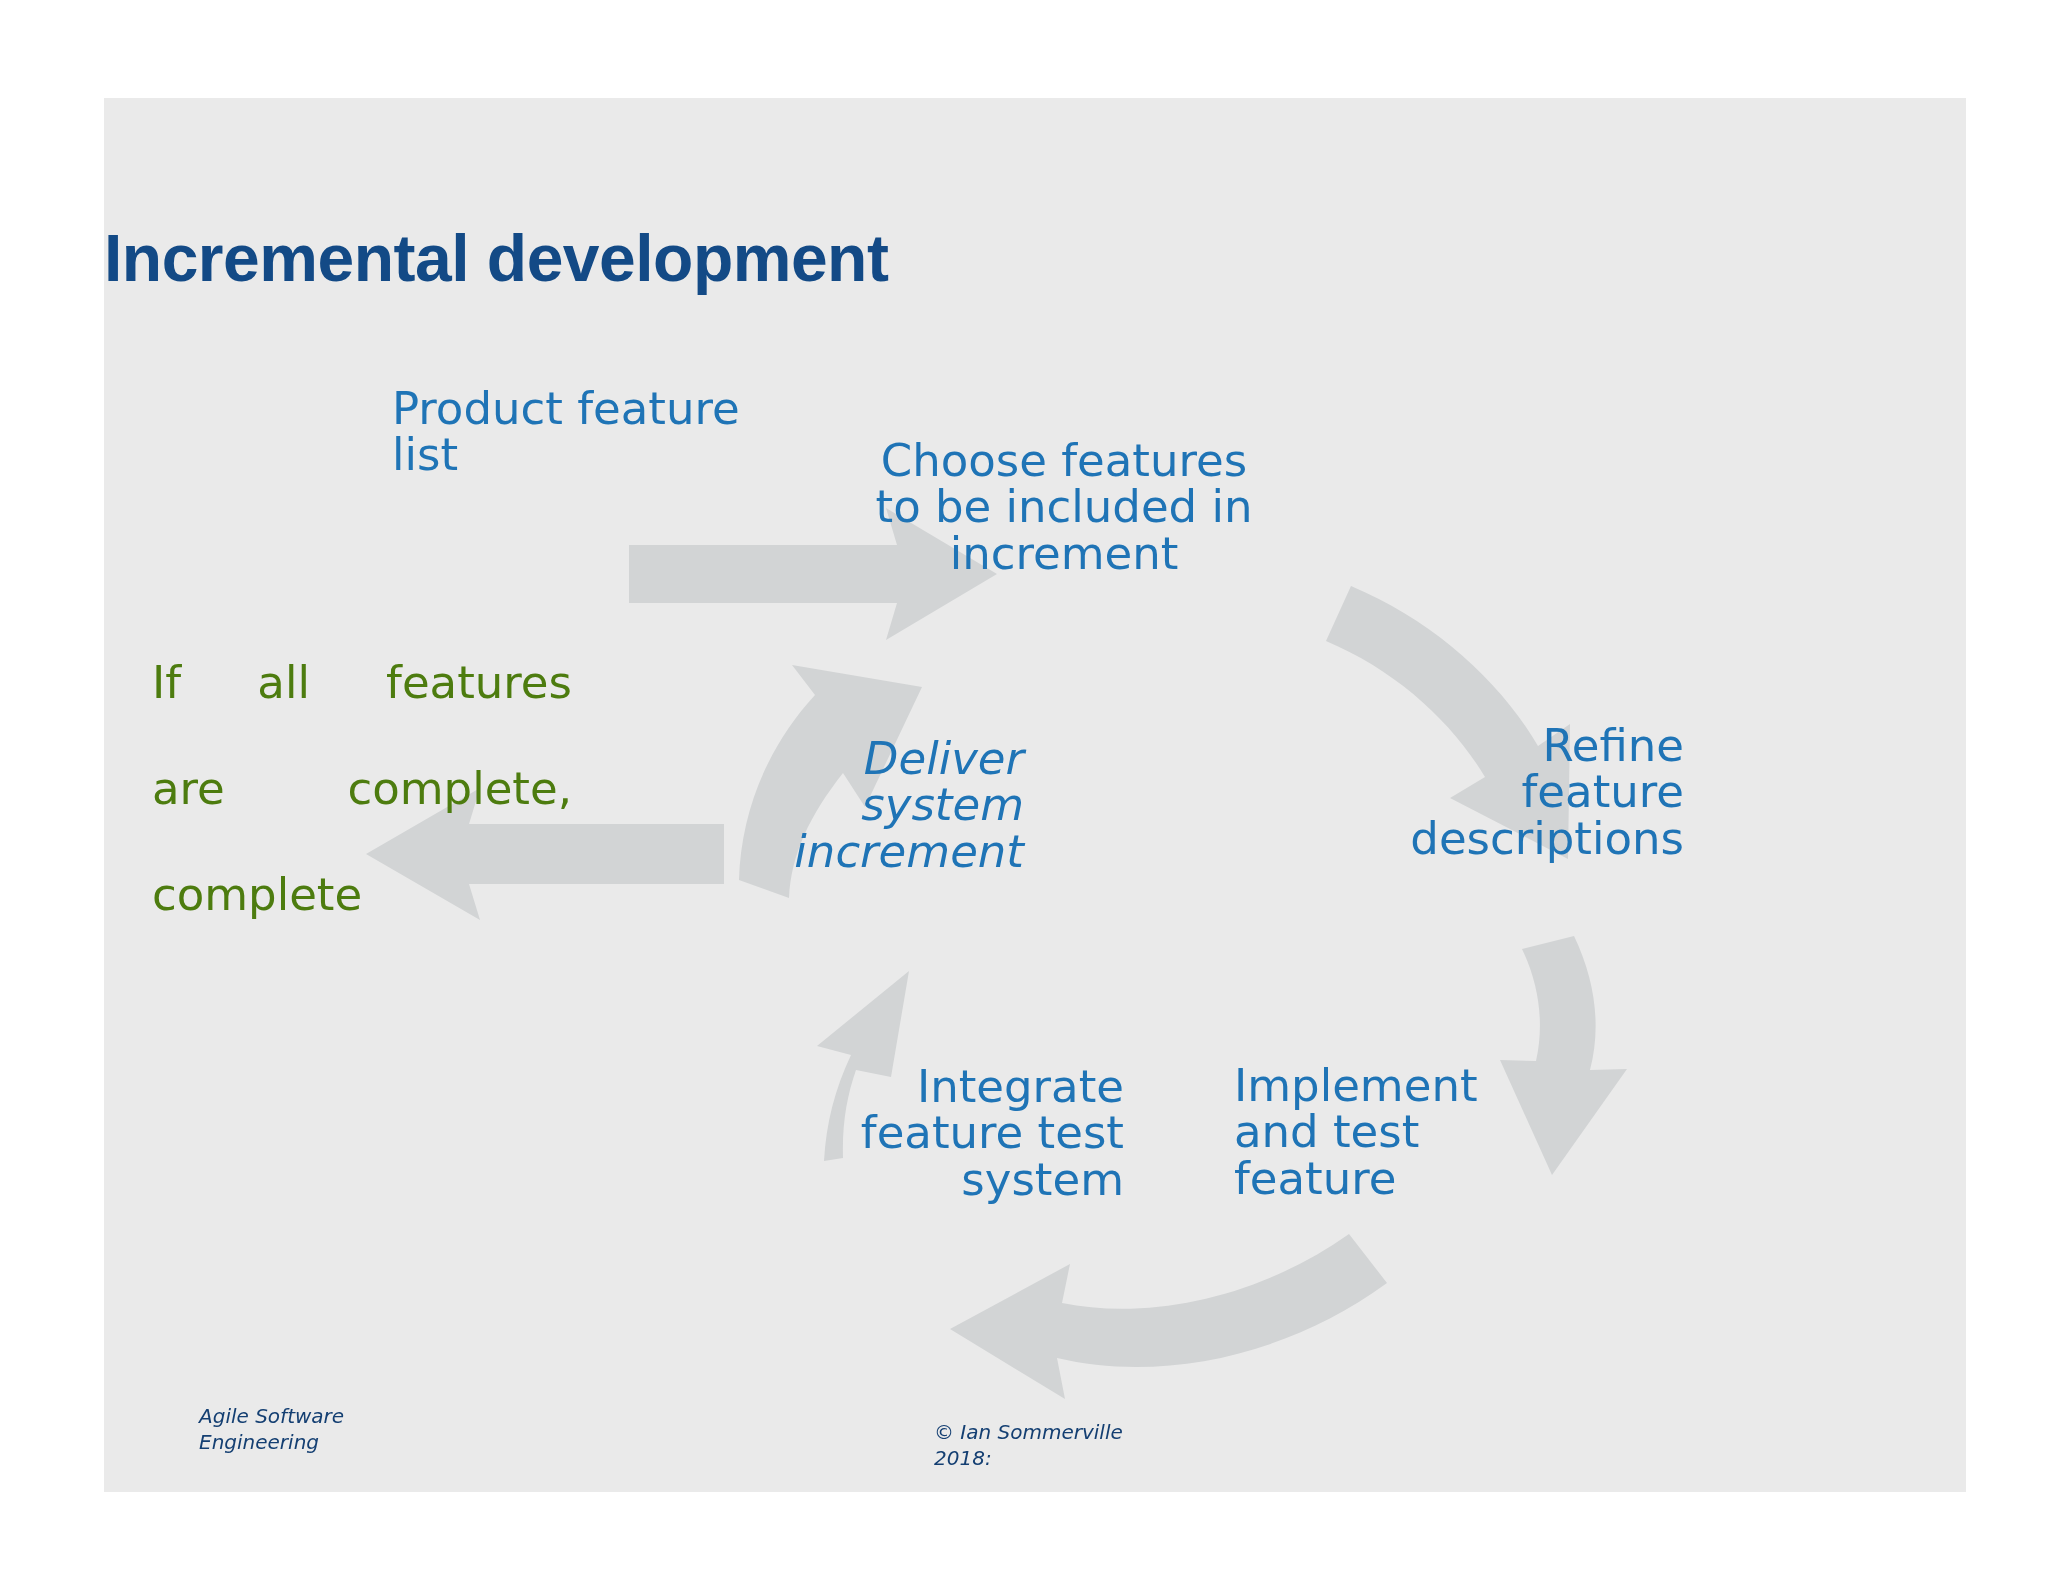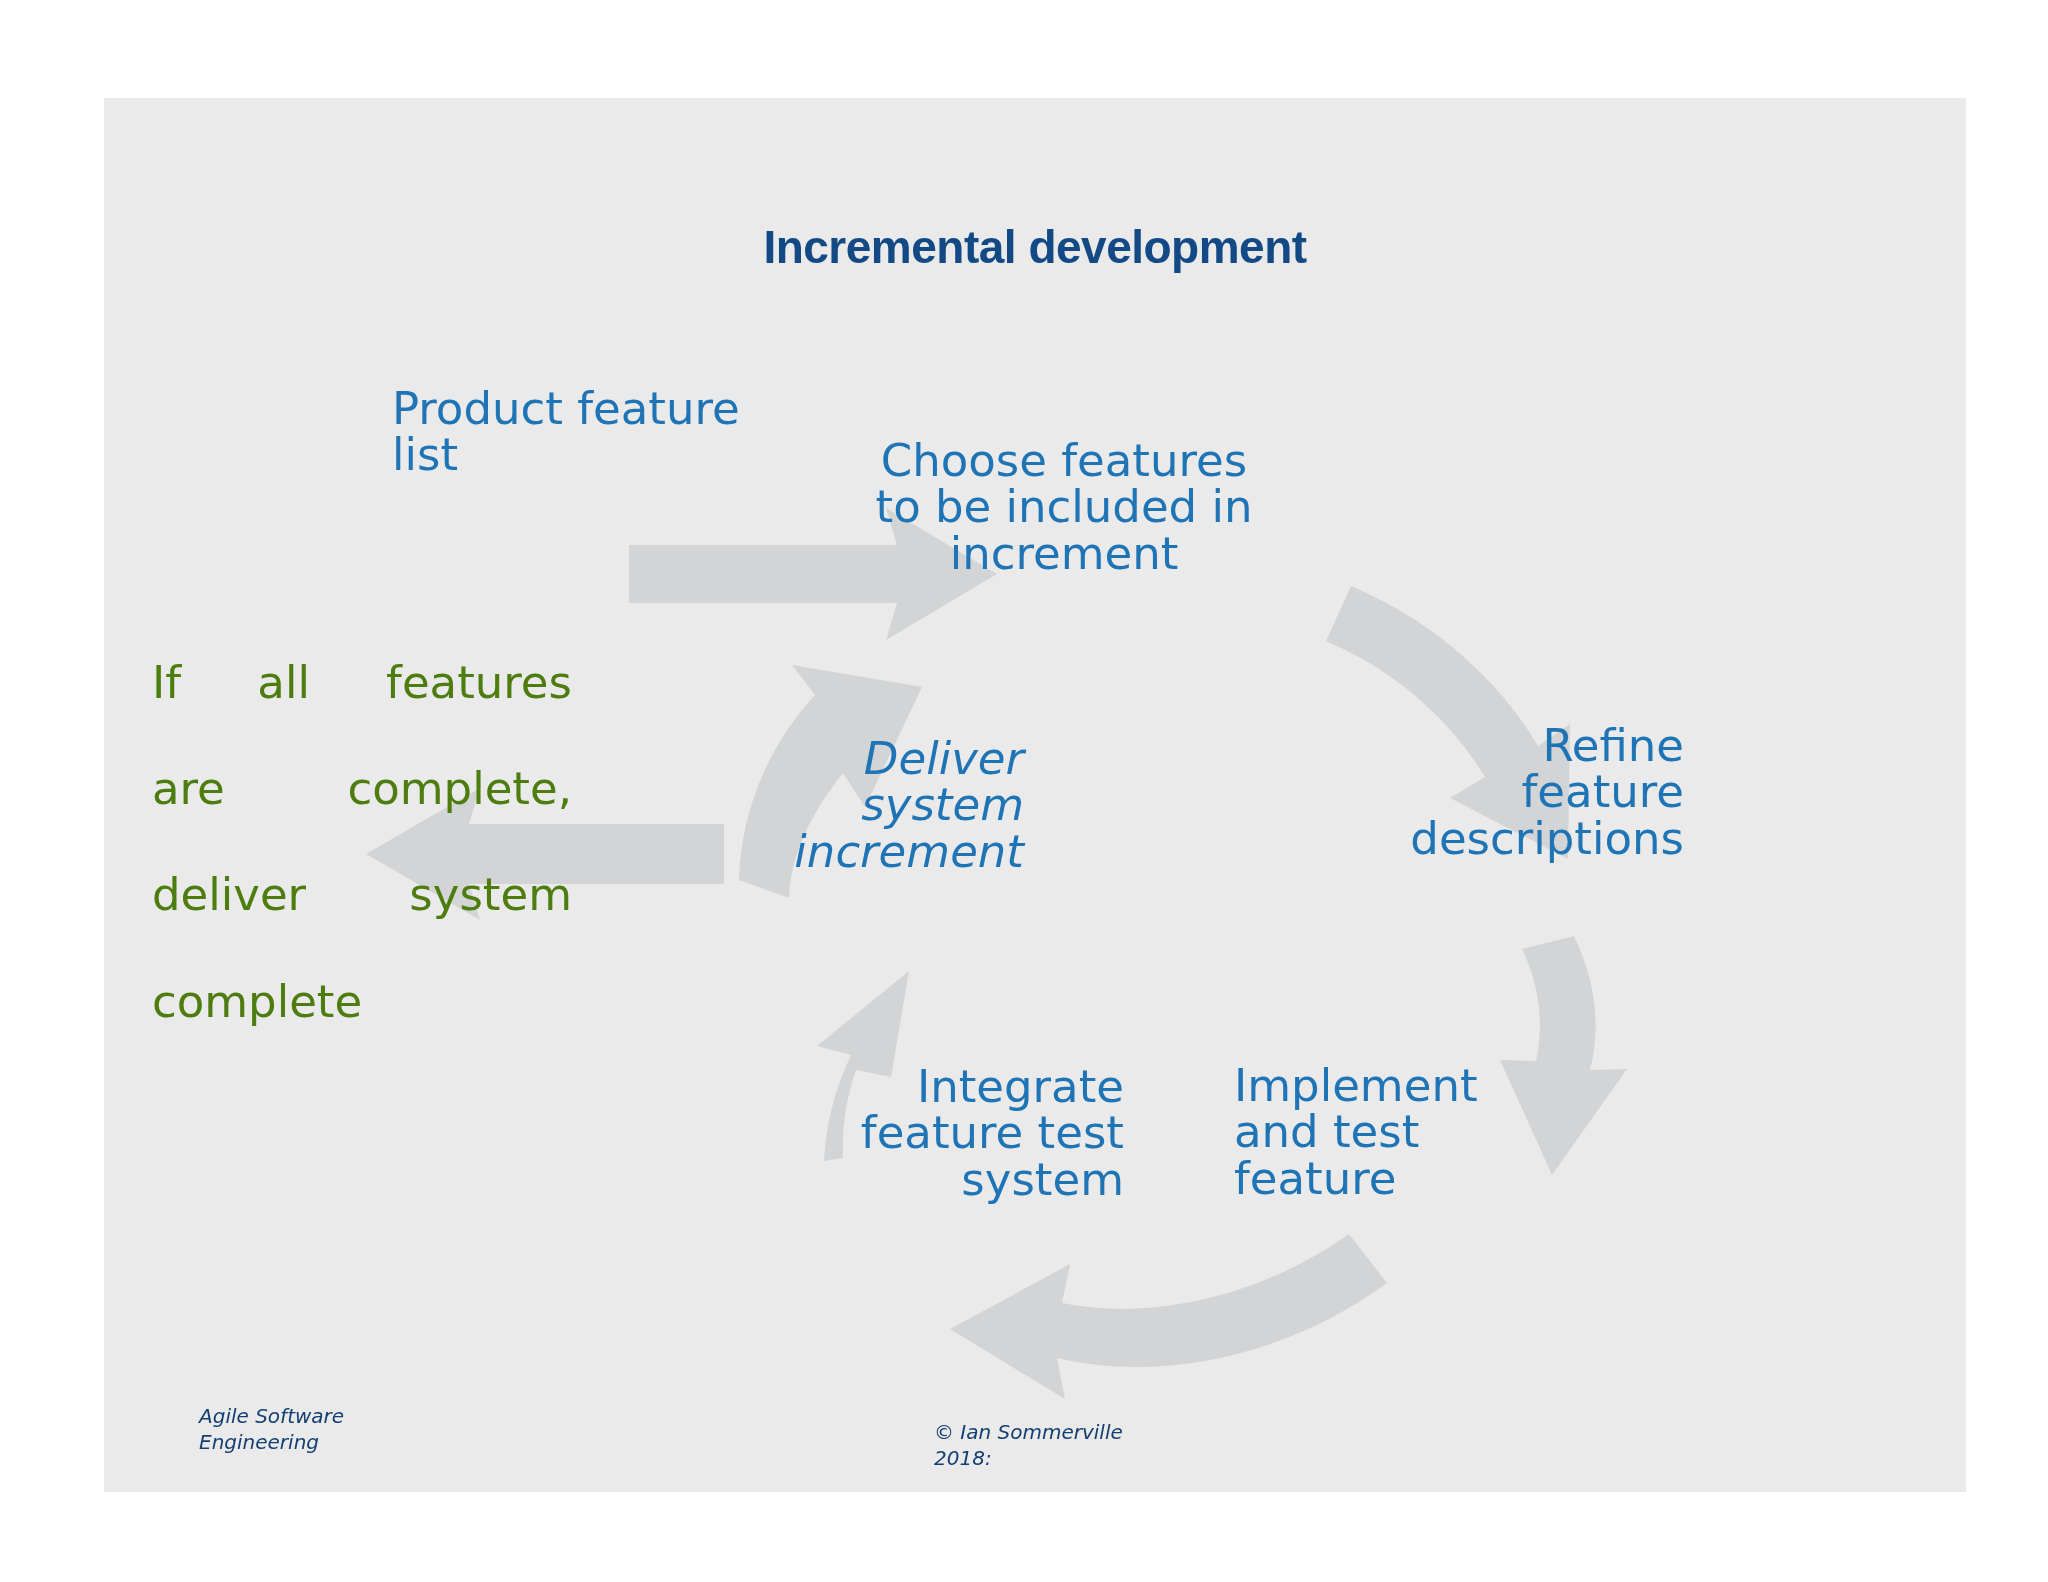--- a/index.html
+++ b/index.html
@@ -23,24 +23,24 @@
     height: 1394px;
     background: #eaeaea;
   }
 
   
   #slide-title {
     position: absolute;
     left: 0;
     top: 166px;
     width: 1980px;
-    text-align: center;
+    text-align: left;
     font-family: "Liberation Sans", sans-serif;
     font-weight: bold;
-    font-size: 46px;
+    font-size: 66px;
     letter-spacing: -0.5px;
     color: #134a86;
     white-space: nowrap;
   }
 
   
   #diagram {
     position: absolute;
     left: 0;
     top: 0;
@@ -227,21 +227,20 @@
 feature test
 system</div>
 
     <div class="node-label" id="label-deliver-system" style="color: rgb(31, 116, 182);">Deliver
 system
 increment</div>
 
     <div class="node-label" id="label-if-all-features" style="color: #4d7c0f;">
       <span class="justify-line">If all features</span>
       <span class="justify-line">are complete,</span>
-      <span class="justify-line">deliver system</span>
       <span class="last-line">complete</span>
     </div>
 
   </div>
 
   <div class="footer-text" id="footer-left" style="color: rgb(20, 63, 114);">Agile Software
 Engineering</div>
 
   <div class="footer-text" id="footer-center" style="color: rgb(20, 63, 114);">© Ian Sommerville
 2018:</div>

